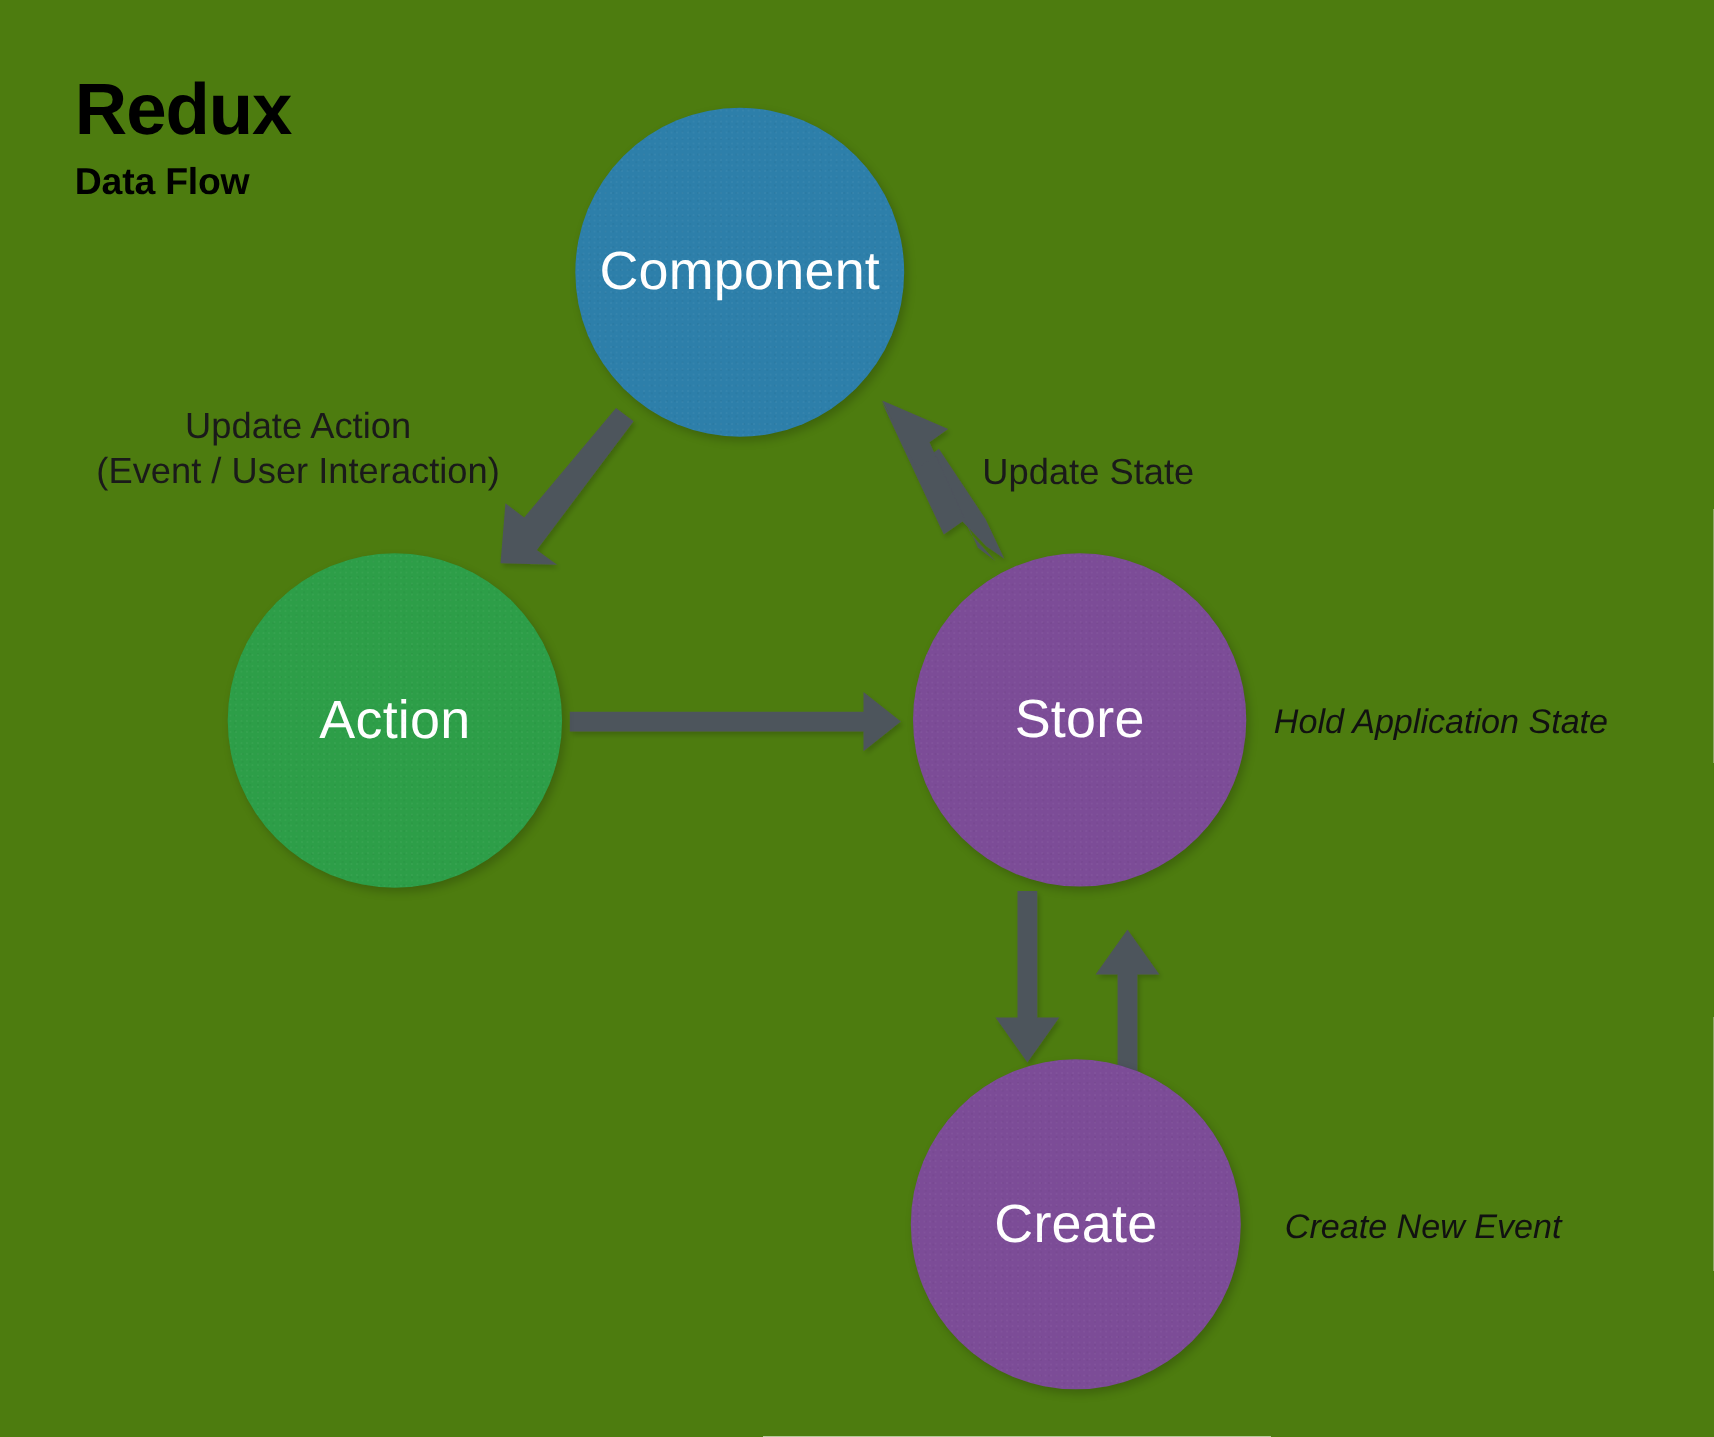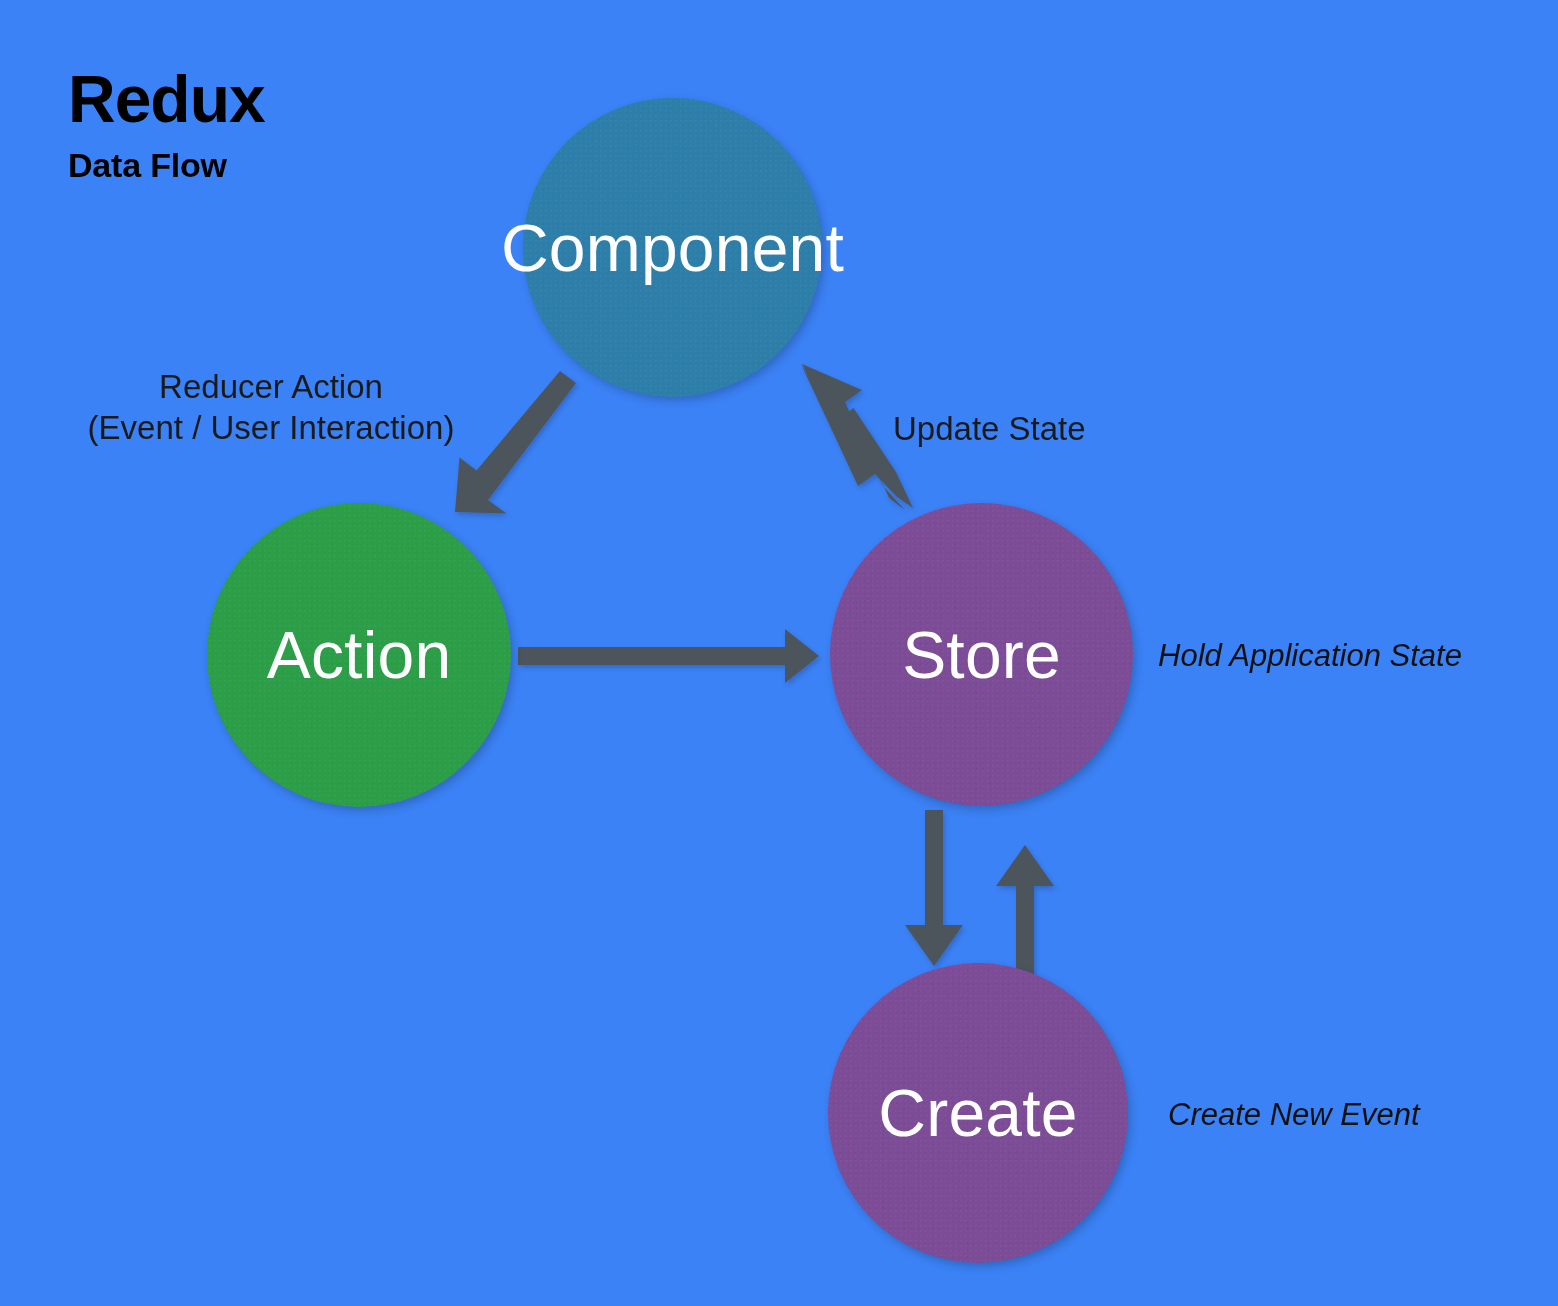--- a/index.html
+++ b/index.html
@@ -9,21 +9,21 @@
     background: #ffffff;
   }
   body {
     font-family: "Liberation Sans", sans-serif;
     -webkit-font-smoothing: antialiased;
   }
   #canvas {
     position: relative;
     width: 1558px;
     height: 1306px;
-    background: #3b82f6;
+    background: #4d7c0f;
     overflow: hidden;
   }
 
   
   .title-block {
     position: absolute;
     left: 68px;
     top: 66px;
     user-select: none;
   }
@@ -50,21 +50,21 @@
     border-radius: 50%;
     display: flex;
     align-items: center;
     justify-content: center;
     box-shadow: 3px 4px 9px rgba(0,0,0,0.20);
     user-select: none;
   }
   .node-label {
     color: #ffffff;
     font-weight: 300;
-    font-size: 66px;
+    font-size: 49px;
     line-height: 1;
     text-align: center;
     letter-spacing: 0.2px;
     white-space: nowrap;
   }
 
   #node-component {
     left: 523px; top: 98px;
     width: 299px; height: 299px;
     background: #2d7faa;
@@ -238,21 +238,21 @@
 
   <div class="node" id="node-store">
     <span class="node-label">Store</span>
   </div>
 
   <div class="node" id="node-reducer">
     <span class="node-label">Create</span>
   </div>
 
   <div class="edge-label centered" id="label-create-action">
-    <div>Reducer Action</div>
+    <div>Update Action</div>
     <div>(Event / User Interaction)</div>
   </div>
 
   <div class="edge-label" id="label-update-state">Update State</div>
 
 
   <div class="note-label" id="note-hold-application-state">Hold Application State</div>
   <div class="note-label" id="note-create-new-sate">Create New Event</div>
 
 </div>

